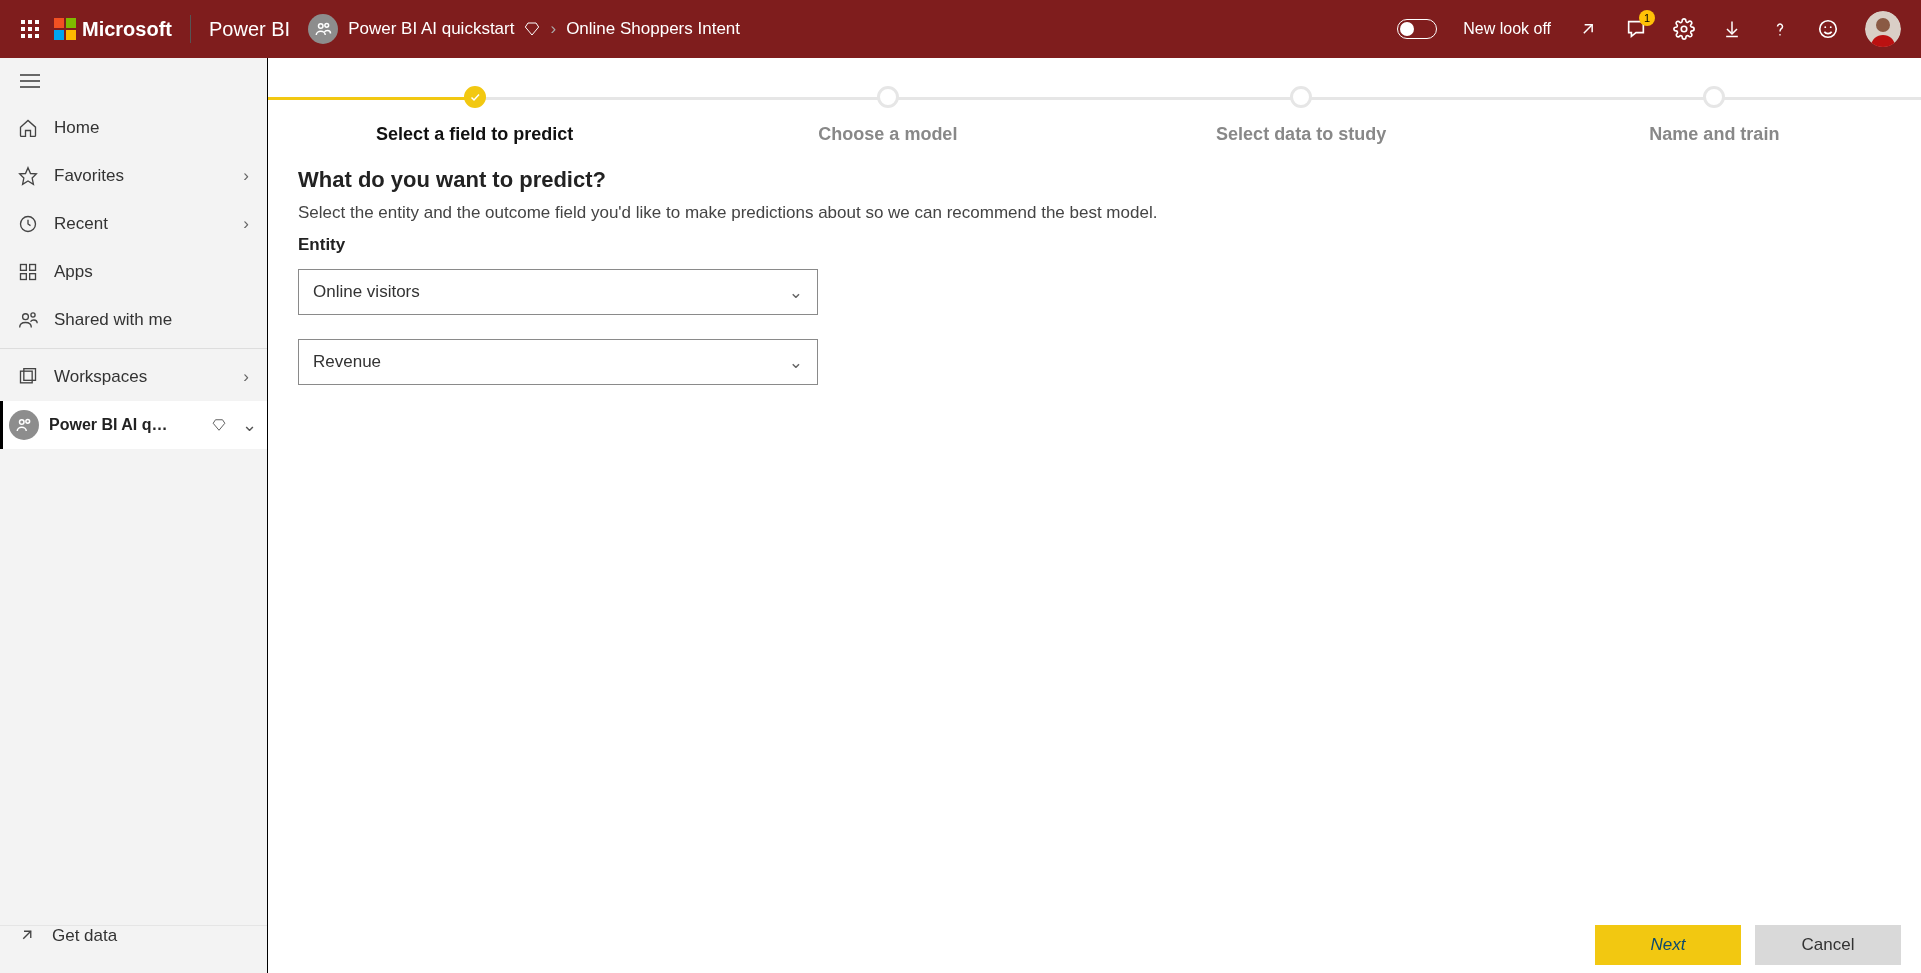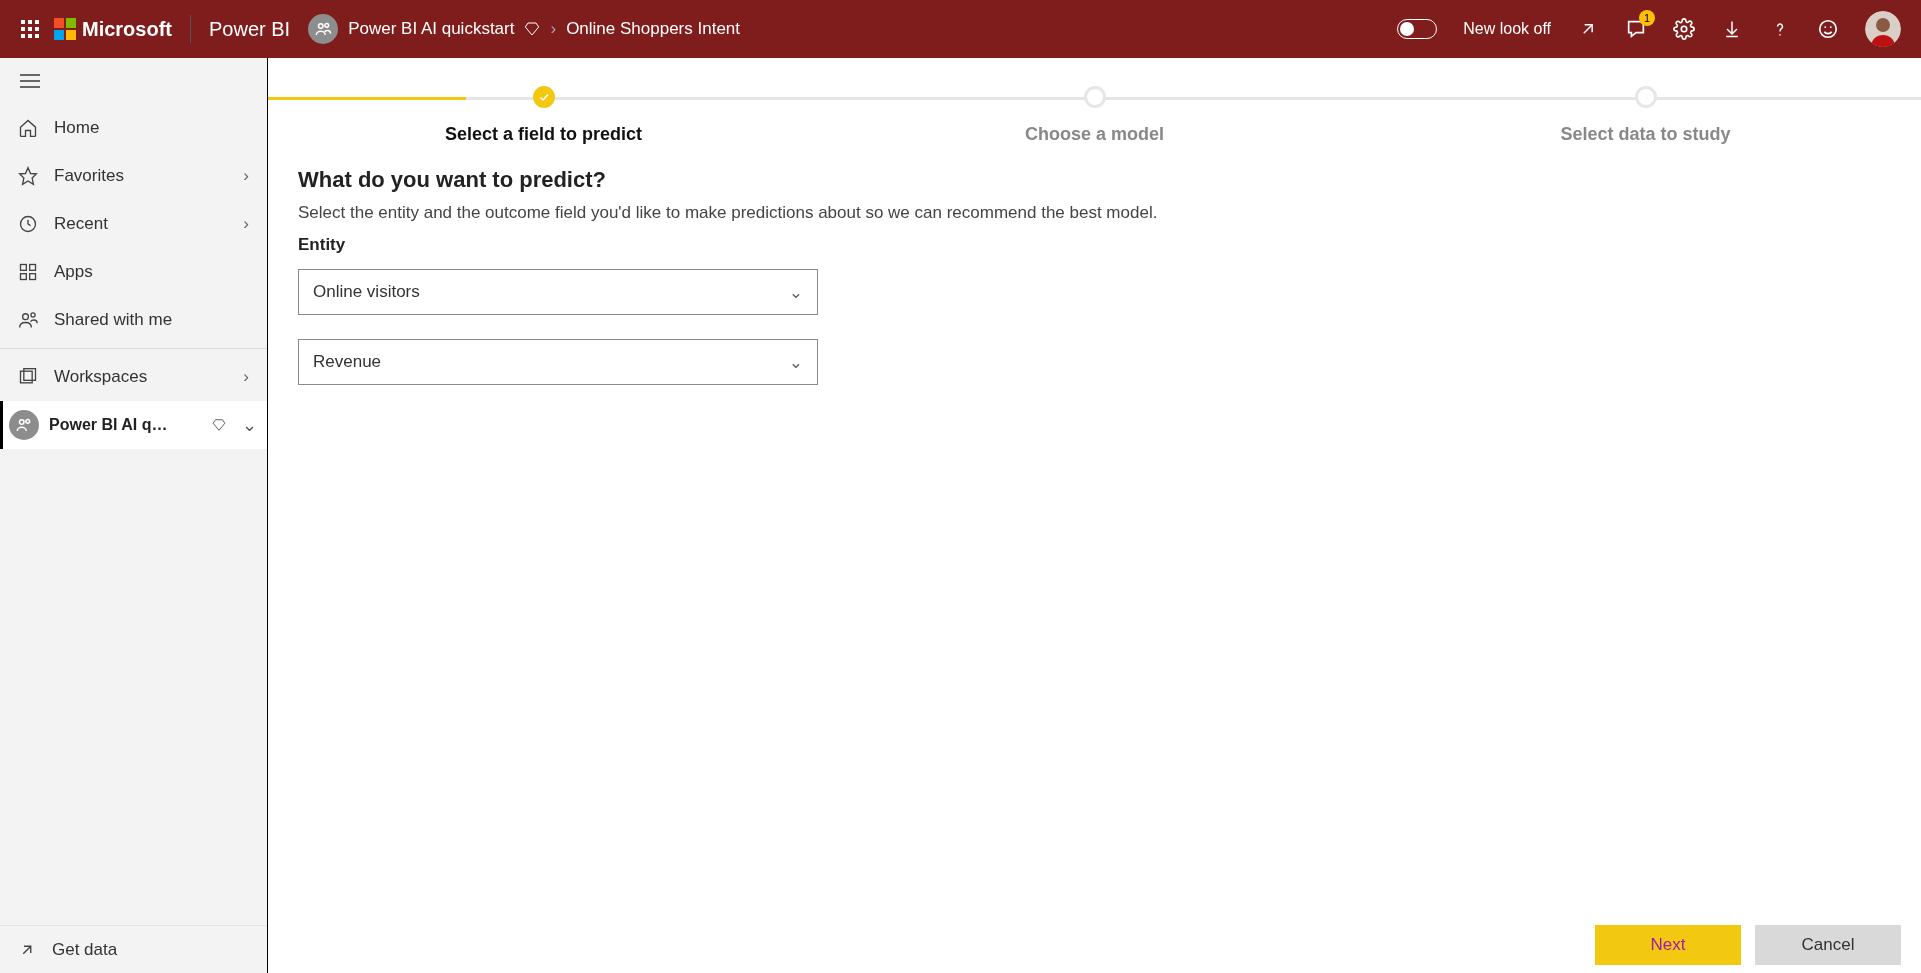--- a/index.html
+++ b/index.html
@@ -32,21 +32,21 @@
 .sidebar { width:268px; background:#f3f3f3; border-right:1px solid #000000; display:flex; flex-direction:column; }
 .sidebar .hamburger { height:46px; display:flex; align-items:center; padding-left:20px; cursor:pointer; font-size:18px; color:#444; }
 .nav-item { height:48px; display:flex; align-items:center; padding:0 18px; gap:16px; font-size:17px; color:#333; cursor:pointer; }
 .nav-item .chev { margin-left:auto; color:#666; }
 .nav-sep { height:1px; background:#ddd; margin:4px 0; }
 .ws-current { height:48px; display:flex; align-items:center; padding:0 10px 0 6px; gap:10px; background:#fff; border-left:3px solid #000; cursor:pointer; }
 .ws-current .ws-badge { width:30px; height:30px; border-radius:50%; background:#8d8d8d; display:flex; align-items:center; justify-content:center; flex-shrink:0; }
 .ws-current .ws-name { font-size:16px; font-weight:600; color:#222; overflow:hidden; white-space:nowrap; text-overflow:ellipsis; flex:1; }
 .ws-current .chev { color:#555; }
 .sidebar-bottom { margin-top:auto; }
-.get-data { height:48px; display:flex; align-items:center; padding:0 18px; gap:16px; font-size:17px; color:#333; cursor:pointer; border-top:1px solid #e5e5e5; }
+.get-data { height:48px; display:flex; align-items:flex-start; padding:0 18px; gap:16px; font-size:17px; color:#333; cursor:pointer; border-top:1px solid #e5e5e5; }
 
 
 .main { flex:1; display:flex; flex-direction:column; position:relative; }
 
 
 .stepper { padding:28px 0 12px; position:relative; }
 .step-track { position:absolute; left:0; right:0; top:39px; height:3px; background:#e6e6e6; }
 .step-fill  { position:absolute; left:0; top:39px; height:3px; background:#f2c811; width:12%; }
 .steps { display:flex; justify-content:space-around; position:relative; z-index:1; }
 .step { display:flex; flex-direction:column; align-items:center; gap:16px; width:25%; }
@@ -59,21 +59,21 @@
 .form-area { padding:10px 30px; color:#222; }
 .form-area h2 { font-size:22px; font-weight:700; margin-bottom:10px; }
 .form-area p.sub { font-size:17px; color:#444; margin-bottom:12px; }
 .field-label { font-size:17px; font-weight:600; margin-bottom:14px; margin-top:10px; }
 .select { width:520px; height:46px; border:1px solid #8a8a8a; display:flex; align-items:center; justify-content:space-between; padding:0 14px; font-size:17px; color:#333; cursor:pointer; background:#fff; margin-bottom:24px; }
 .select .chev { color:#666; }
 
 
 .footer { position:absolute; bottom:8px; right:20px; display:flex; gap:14px; }
 .btn { width:146px; height:40px; display:flex; align-items:center; justify-content:center; font-size:17px; cursor:pointer; border:none; }
-.btn-primary { background:#f2c811; color:#a21caf; }
+.btn-primary { background:#f2c811; color:#0c4a6e;font-style:italic; }
 .btn-secondary { background:#d9d9d9; color:#333; }
 
 svg { display:block; }
 </style>
 </head>
 <body>
 
 <div class="topbar">
   <div class="waffle">
     <svg width="18" height="18" viewBox="0 0 18 18" fill="#fff">
@@ -274,20 +274,24 @@
           <div class="step-label">Select a field to predict</div>
         </div>
         <div class="step">
           <div class="step-dot"></div>
           <div class="step-label">Choose a model</div>
         </div>
         <div class="step">
           <div class="step-dot"></div>
           <div class="step-label">Select data to study</div>
         </div>
+        <div class="step">
+          <div class="step-dot"></div>
+          <div class="step-label">Name and train</div>
+        </div>
       </div>
     </div>
 
     <div class="form-area">
       <h2>What do you want to predict?</h2>
       <p class="sub">Select the entity and the outcome field you'd like to make predictions about so we can recommend the best model.</p>
 
       <div class="field-label">Entity</div>
       <div class="select">
         <span>Online visitors</span>

